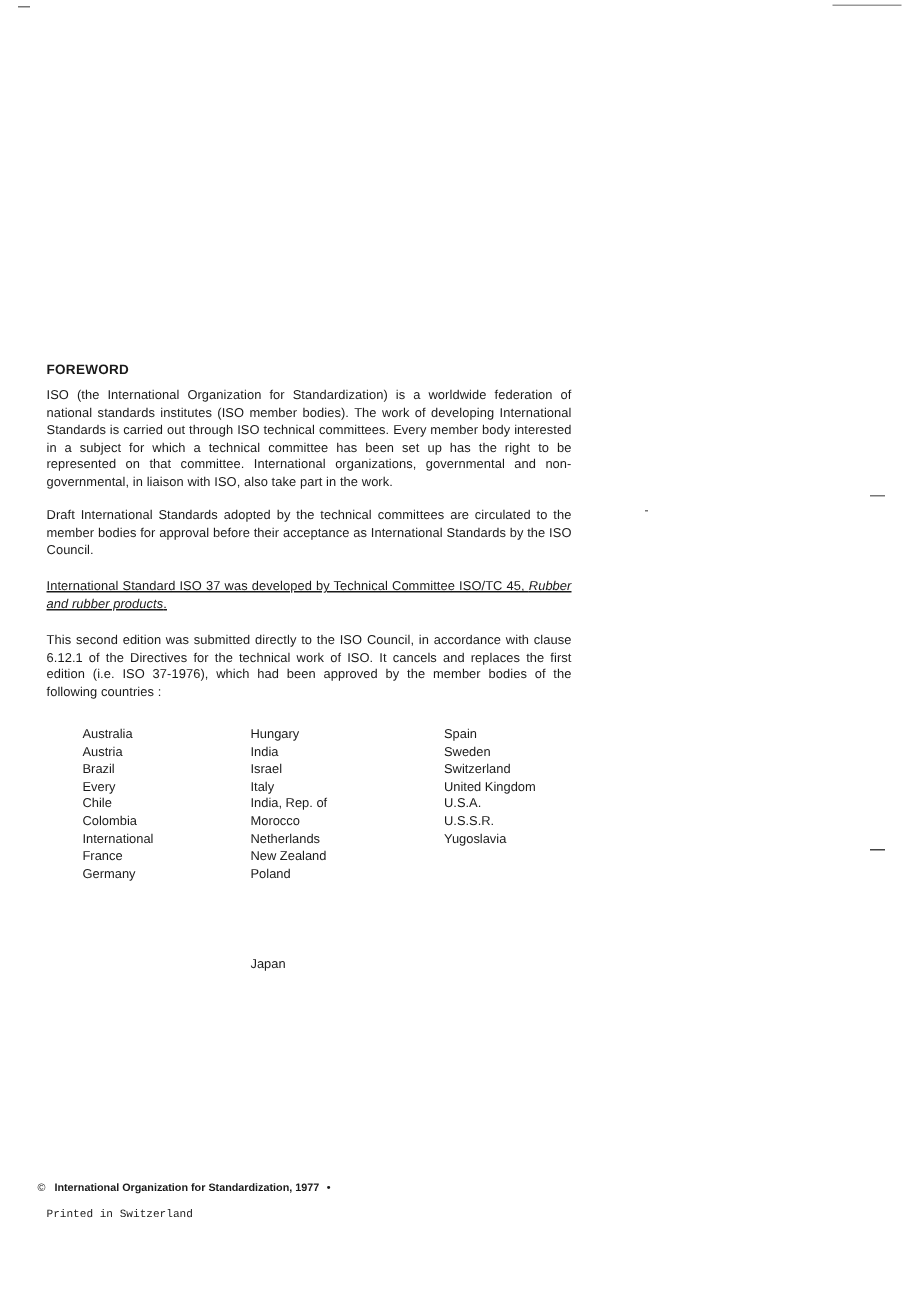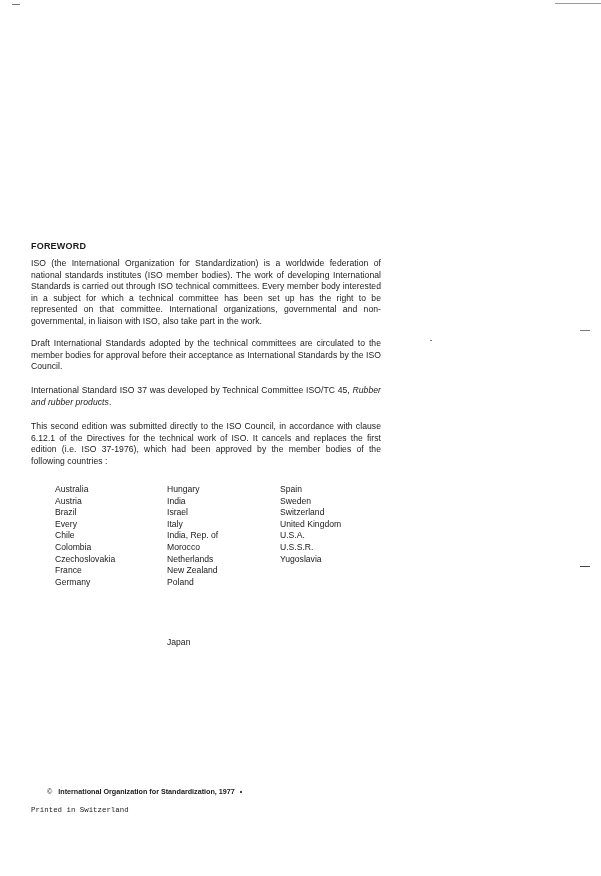--- a/index.html
+++ b/index.html
@@ -36,50 +36,50 @@
     .heading {
       position: absolute;
       left: 31px;
       top: 241px;
       font-size: 9px;
       font-weight: bold;
       letter-spacing: 0.2px;
     }
     .p1 { top: 258px; }
     .p2 { top: 338px; }
-    .p3 { top: 385px; }
+    .p3 { top: 385px; text-decoration: underline; }
     .p4 { top: 421px; }
     .p5 { top: 601px; }
     .countries {
       position: absolute;
       top: 484px;
       left: 55px;
       font-size: 8.6px;
       line-height: 11.6px;
     }
     .col {
       position: absolute;
       top: 0;
       white-space: nowrap;
     }
     .col-1 { left: 0; }
     .col-2 { left: 112px; }
-    .col-3 { left: 225px; }
+    .col-3 { left: 241px; }
     .col div { height: 11.6px; }
     .disapprove {
       position: absolute;
       top: 637px;
       left: 167px;
       font-size: 8.6px;
       text-align: right;
     }
     .copyright {
       position: absolute;
       top: 787px;
-      left: 47px;
+      left: 25px;
       font-size: 7.2px;
       font-weight: bold;
       white-space: nowrap;
     }
     .copyright .sym { font-weight: normal; margin-right: 6px; }
     .copyright .dot { margin-left: 5px; }
     .printed {
       position: absolute;
       top: 806px;
       left: 31px;
@@ -113,21 +113,21 @@
   <div class="text-block p4">This second edition was submitted directly to the ISO Council, in accordance with clause 6.12.1 of the Directives for the technical work of ISO. It cancels and replaces the first edition (i.e. ISO 37-1976), which had been approved by the member bodies of the following countries :</div>
 
   <div class="countries">
     <div class="col col-1">
       <div>Australia</div>
       <div>Austria</div>
       <div>Brazil</div>
       <div>Every</div>
       <div>Chile</div>
       <div>Colombia</div>
-      <div>Czechoslovakia</div>
+      <div>International</div>
       <div>France</div>
       <div>Germany</div>
     </div>
     <div class="col col-2">
       <div>Hungary</div>
       <div>India</div>
       <div>Israel</div>
       <div>Italy</div>
       <div>India, Rep. of</div>
       <div>Morocco</div>

